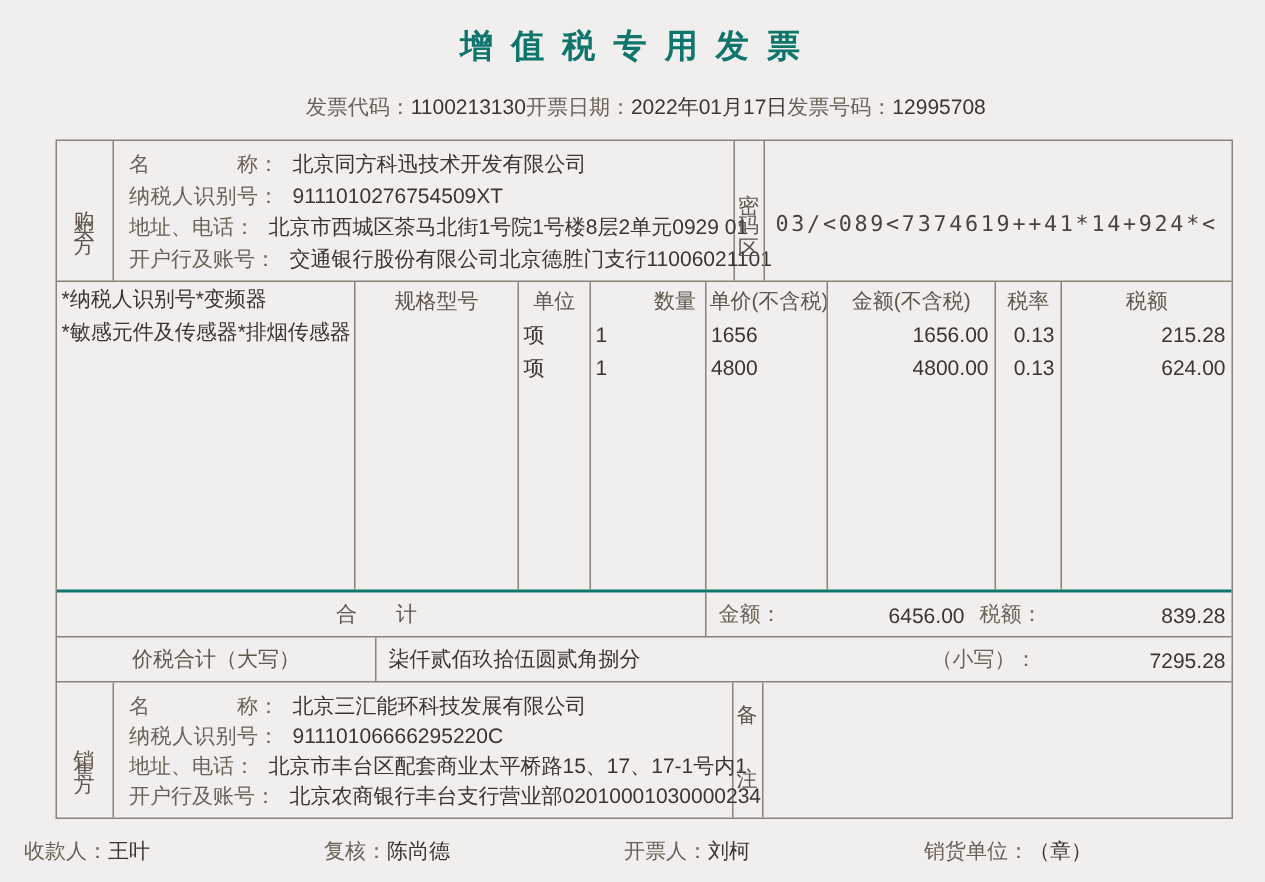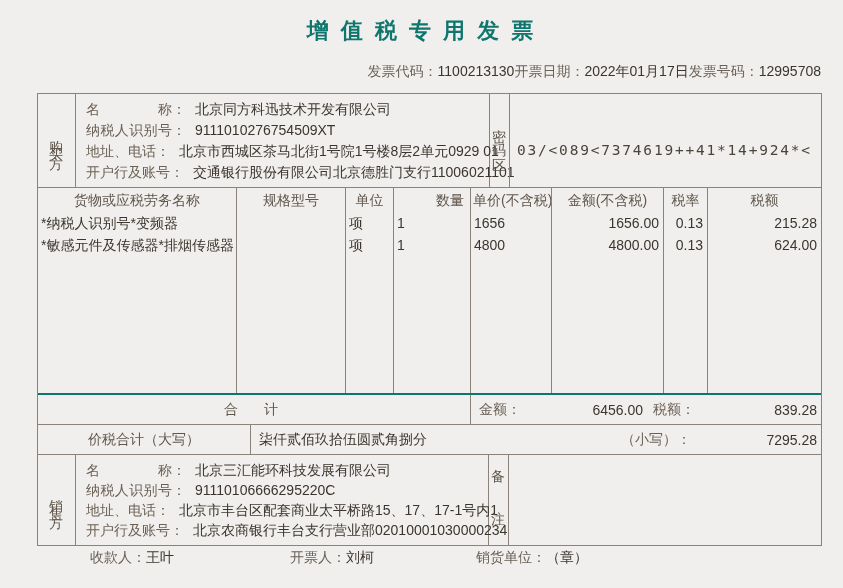--- a/index.html
+++ b/index.html
@@ -14,21 +14,21 @@
     padding-top:15px;
     text-align:center;
     font-size:22px;
     font-weight:bold;
     letter-spacing:3px;
     color:#0f766e;
     line-height:32px;
   }
   .meta-row{
     display:flex;
-    justify-content:flex-end;
+    justify-content:center;
     margin:14px 22px 0 40px;
     font-size:14px;
     line-height:20px;
   }
   .label{color:#6b6156;}
   .value{color:#3b352e;}
   .invoice-box{
     margin:12px 0 0 37px;
     width:785px;
     border:1px solid #8b8279;
@@ -141,25 +141,24 @@
     line-height:28px;
     align-self:stretch;
   }
   .grand-main{flex:1;display:flex;align-items:center;}
   .g-upper{margin-left:8px;flex:1;}
   .g-lower{display:inline-block;width:126px;text-align:right;padding-right:4px;}
   .remark-cell{flex:1;}
   .footer-row{
     display:grid;
     grid-template-columns:200px 200px 200px 1fr;
-    padding-left:32px;
-    margin-top:1px;
+    padding-left:16px;
+    margin-top:11px;
     font-size:14px;
     line-height:20px;
-    text-align:center;
   }
   .footer-item{white-space:nowrap;}
 </style>
 </head>
 <body>
 
 <div>
 
   <div class="title">增 值 税 专 用 发 票</div>
 
@@ -209,21 +208,20 @@
       <div class="pw-cell">
         <div>03/&lt;089&lt;7374619++41*14+924*&lt;</div>
         
         
         
       </div>
     </div>
 
     <div class="items">
       <div class="col col-name">
-        <div class="col-h">货物或应税劳务名称</div>
         <div class="cell left">*纳税人识别号*变频器</div>
         <div class="cell left">*敏感元件及传感器*排烟传感器</div>
       </div>
       <div class="col col-spec">
         <div class="col-h">规格型号</div>
         <div class="cell left"></div>
         <div class="cell left"></div>
       </div>
       <div class="col col-unit">
         <div class="col-h">单位</div>
@@ -308,20 +306,23 @@
       <div class="remark-cell"></div>
     </div>
 
   </div>
 
   <div class="footer-row">
     <div class="footer-item">
       <span class="label">收款人：</span><span class="value">王叶</span>
     </div>
     <div class="footer-item">
+      <span class="label">复核：</span><span class="value">陈尚德</span>
+    </div>
+    <div class="footer-item">
       <span class="label">开票人：</span><span class="value">刘柯</span>
     </div>
     <div class="footer-item">
       <span class="label">销货单位：</span><span class="value">（章）</span>
     </div>
   </div>
 
 </div>
 
 </body></html>

